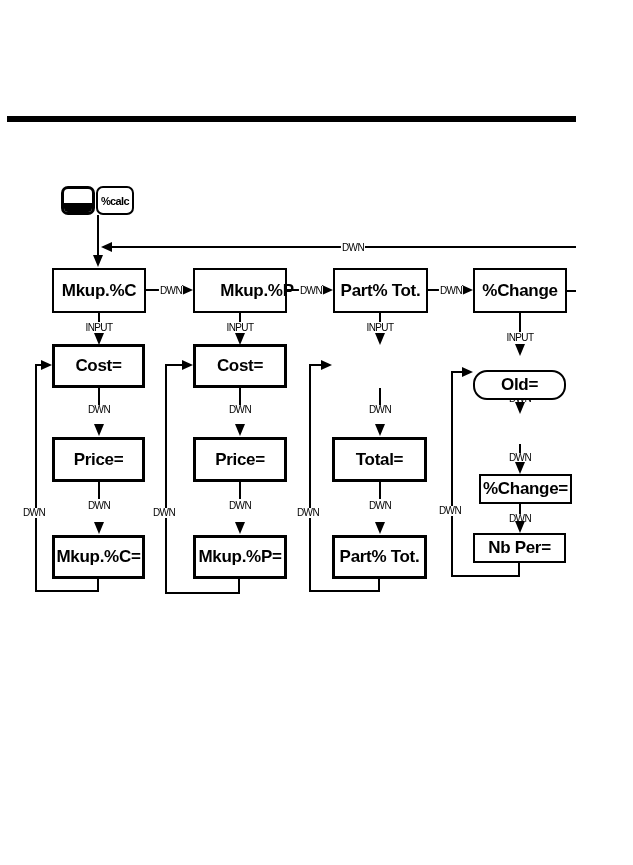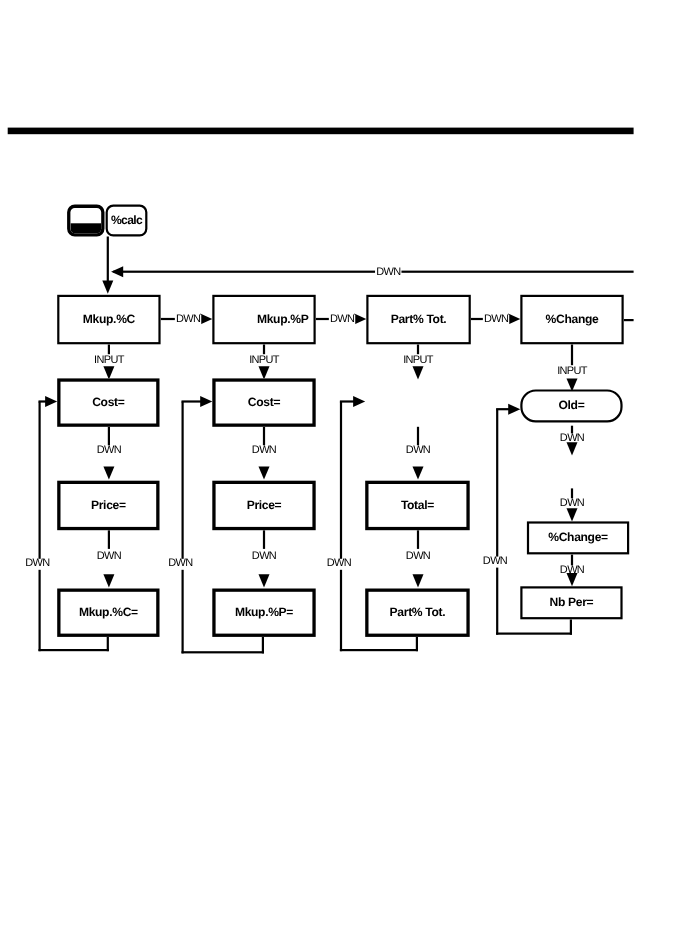--- a/index.html
+++ b/index.html
@@ -2,21 +2,21 @@
 <html><head>
 <meta charset="utf-8">
 <style>
   html,body{margin:0;padding:0;background:#fff;}
   .page{position:relative;width:576px;height:865px;background:#fff;
         font-family:"Liberation Sans",sans-serif;color:#000;overflow:hidden;}
   .rule{position:absolute;background:#000;}
   .h,.v{position:absolute;background:#000;}
   .box{position:absolute;box-sizing:border-box;border:2px solid #000;background:#fff;
        display:flex;align-items:center;justify-content:center;
-       font-weight:bold;font-size:11px;letter-spacing:-0.3px;white-space:nowrap;}
+       font-weight:bold;font-size:17px;letter-spacing:-0.3px;white-space:nowrap;}
   .bd3{border-width:3px;}
   .keyA{position:absolute;box-sizing:border-box;border:3px solid #000;border-radius:7px;background:#fff;overflow:hidden;}
   .keyA .fill{position:absolute;left:0;right:0;bottom:0;height:9px;background:#000;}
   .keyB{position:absolute;box-sizing:border-box;border:2px solid #000;border-radius:7px;background:#fff;
         display:flex;align-items:center;justify-content:center;
         font-size:11px;font-weight:bold;letter-spacing:-0.6px;}
   .lbl{position:absolute;font-size:10px;line-height:1;letter-spacing:-0.6px;background:#fff;
        padding:0 1px;transform:translate(-50%,-50%);white-space:nowrap;}
   .arrD{position:absolute;width:0;height:0;border-left:5px solid transparent;
         border-right:5px solid transparent;border-top:12px solid #000;}
@@ -168,21 +168,21 @@
       <span>Mkup.%P=</span>
     </div>
 
   <div class="box bd3" style="left:332px;top:437px;width:95px;height:45px;">
       <span>Total=</span>
     </div>
   <div class="box bd3" style="left:332px;top:535px;width:95px;height:44px;">
       <span>Part% Tot.</span>
     </div>
 
-  <div class="box" style="left:473px;top:354px;width:93px;height:30px;border-radius:14px;">
+  <div class="box" style="left:473px;top:370px;width:93px;height:30px;border-radius:14px;">
       <span>Old=</span>
     </div>
   <div class="box" style="left:479px;top:474px;width:93px;height:30px;align-items:center;">
       <span>%Change=</span>
     </div>
   <div class="box" style="left:473px;top:533px;width:93px;height:30px;">
       <span>Nb Per=</span>
     </div>
 
 </div>

